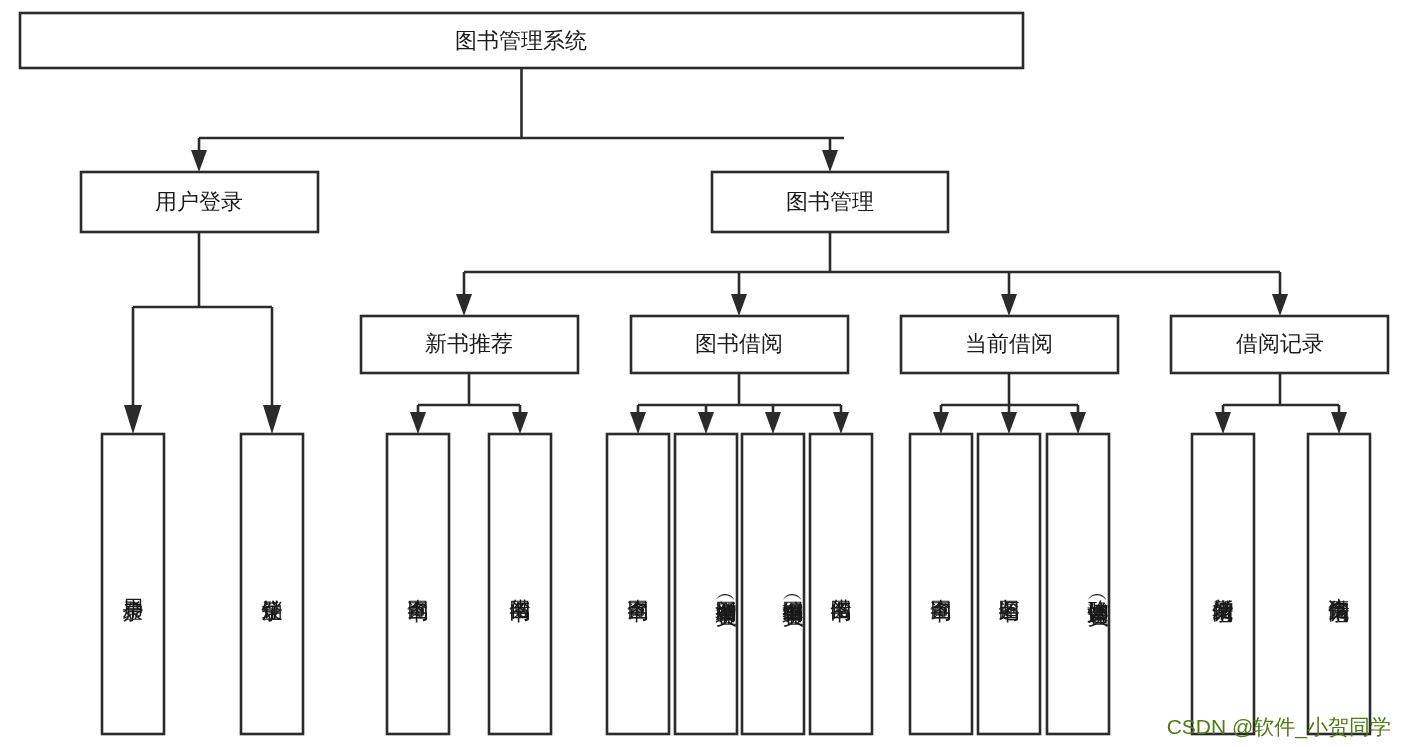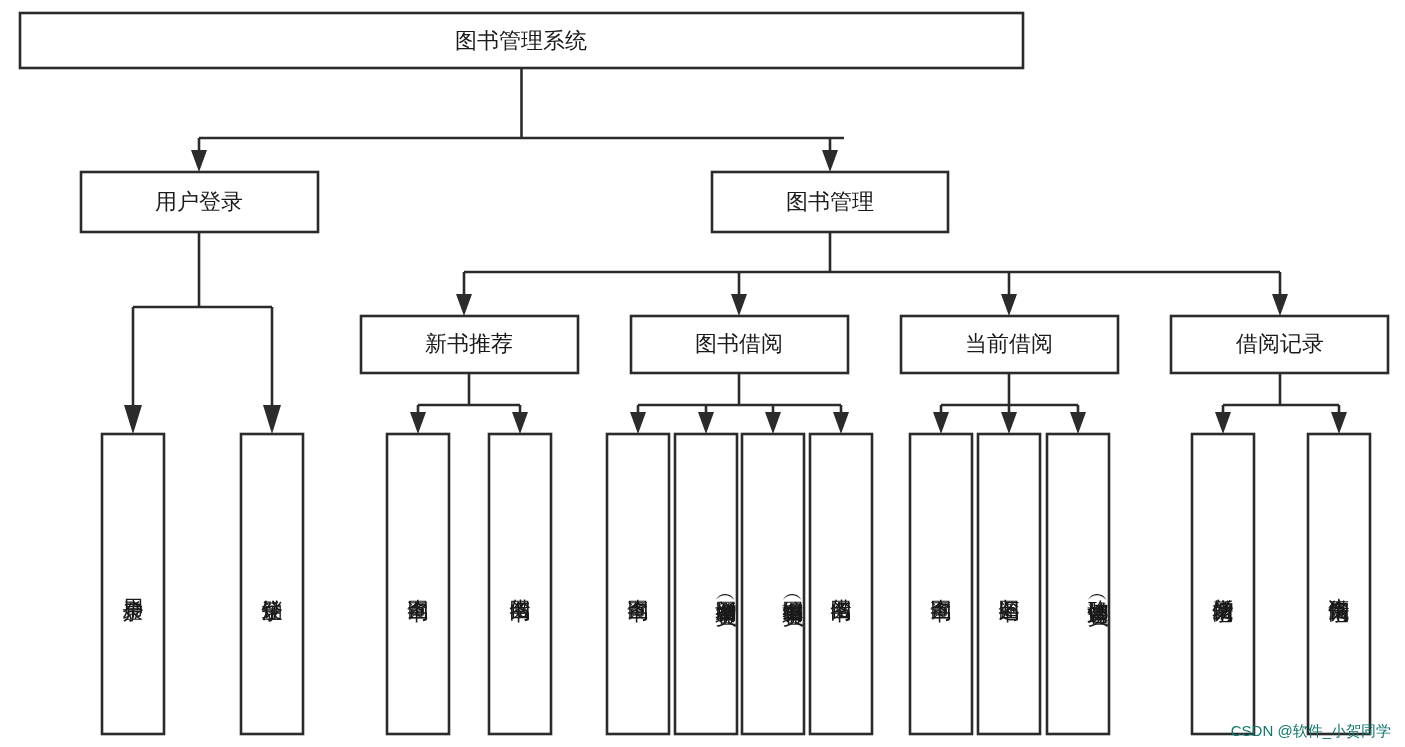--- a/index.html
+++ b/index.html
@@ -59,22 +59,22 @@
     letter-spacing: 1px;
     text-align: center;
     white-space: nowrap;
     user-select: none;
   }
   .watermark {
     position: absolute;
     right: 14px;
     bottom: 6px;
     font-family: "Liberation Sans", "DejaVu Sans", sans-serif;
-    font-size: 15px;
-    color: #0f766e;
+    font-size: 21px;
+    color: #4d7c0f;
     white-space: nowrap;
     user-select: none;
   }
 </style>
 </head>
 <body>
 
 <div id="diagram-root">
 
   <svg class="diagram-canvas" viewBox="0 0 1405 747">

